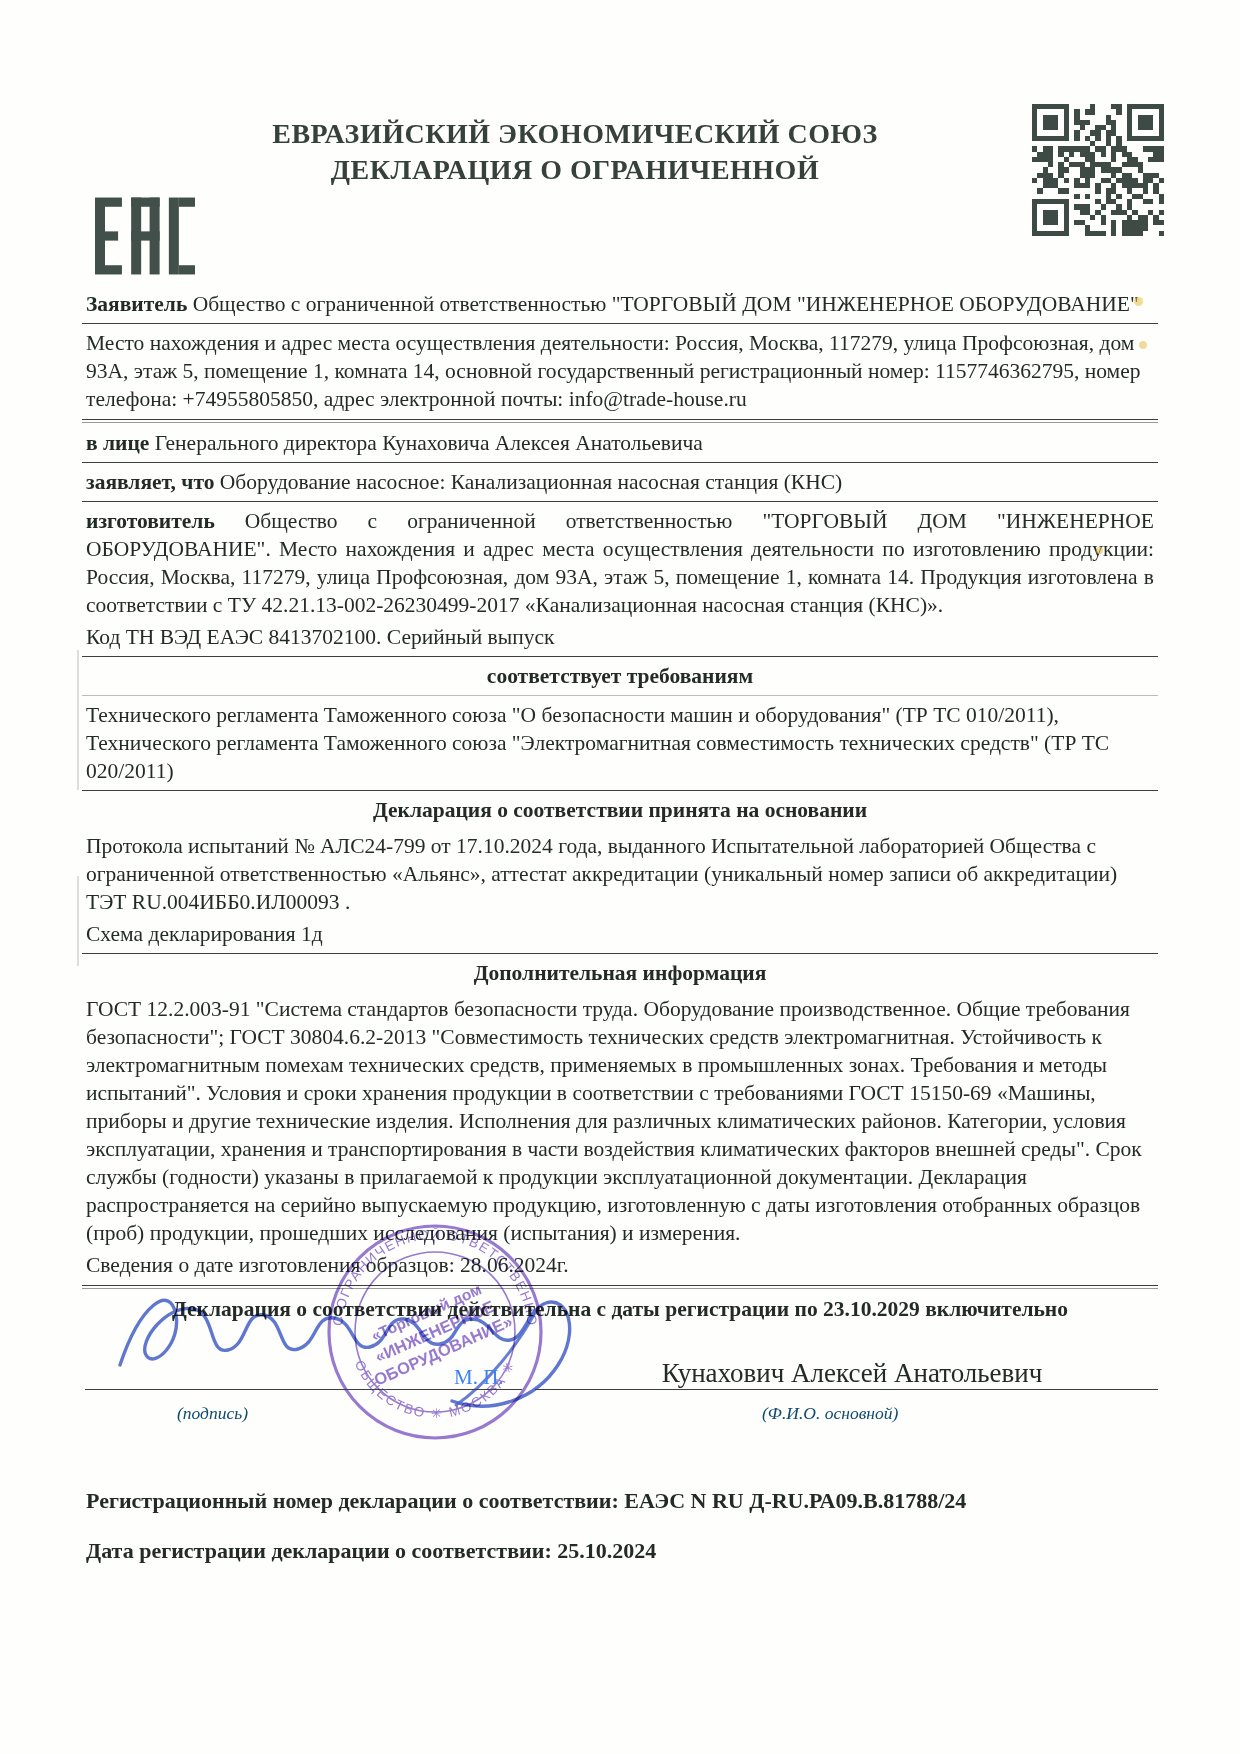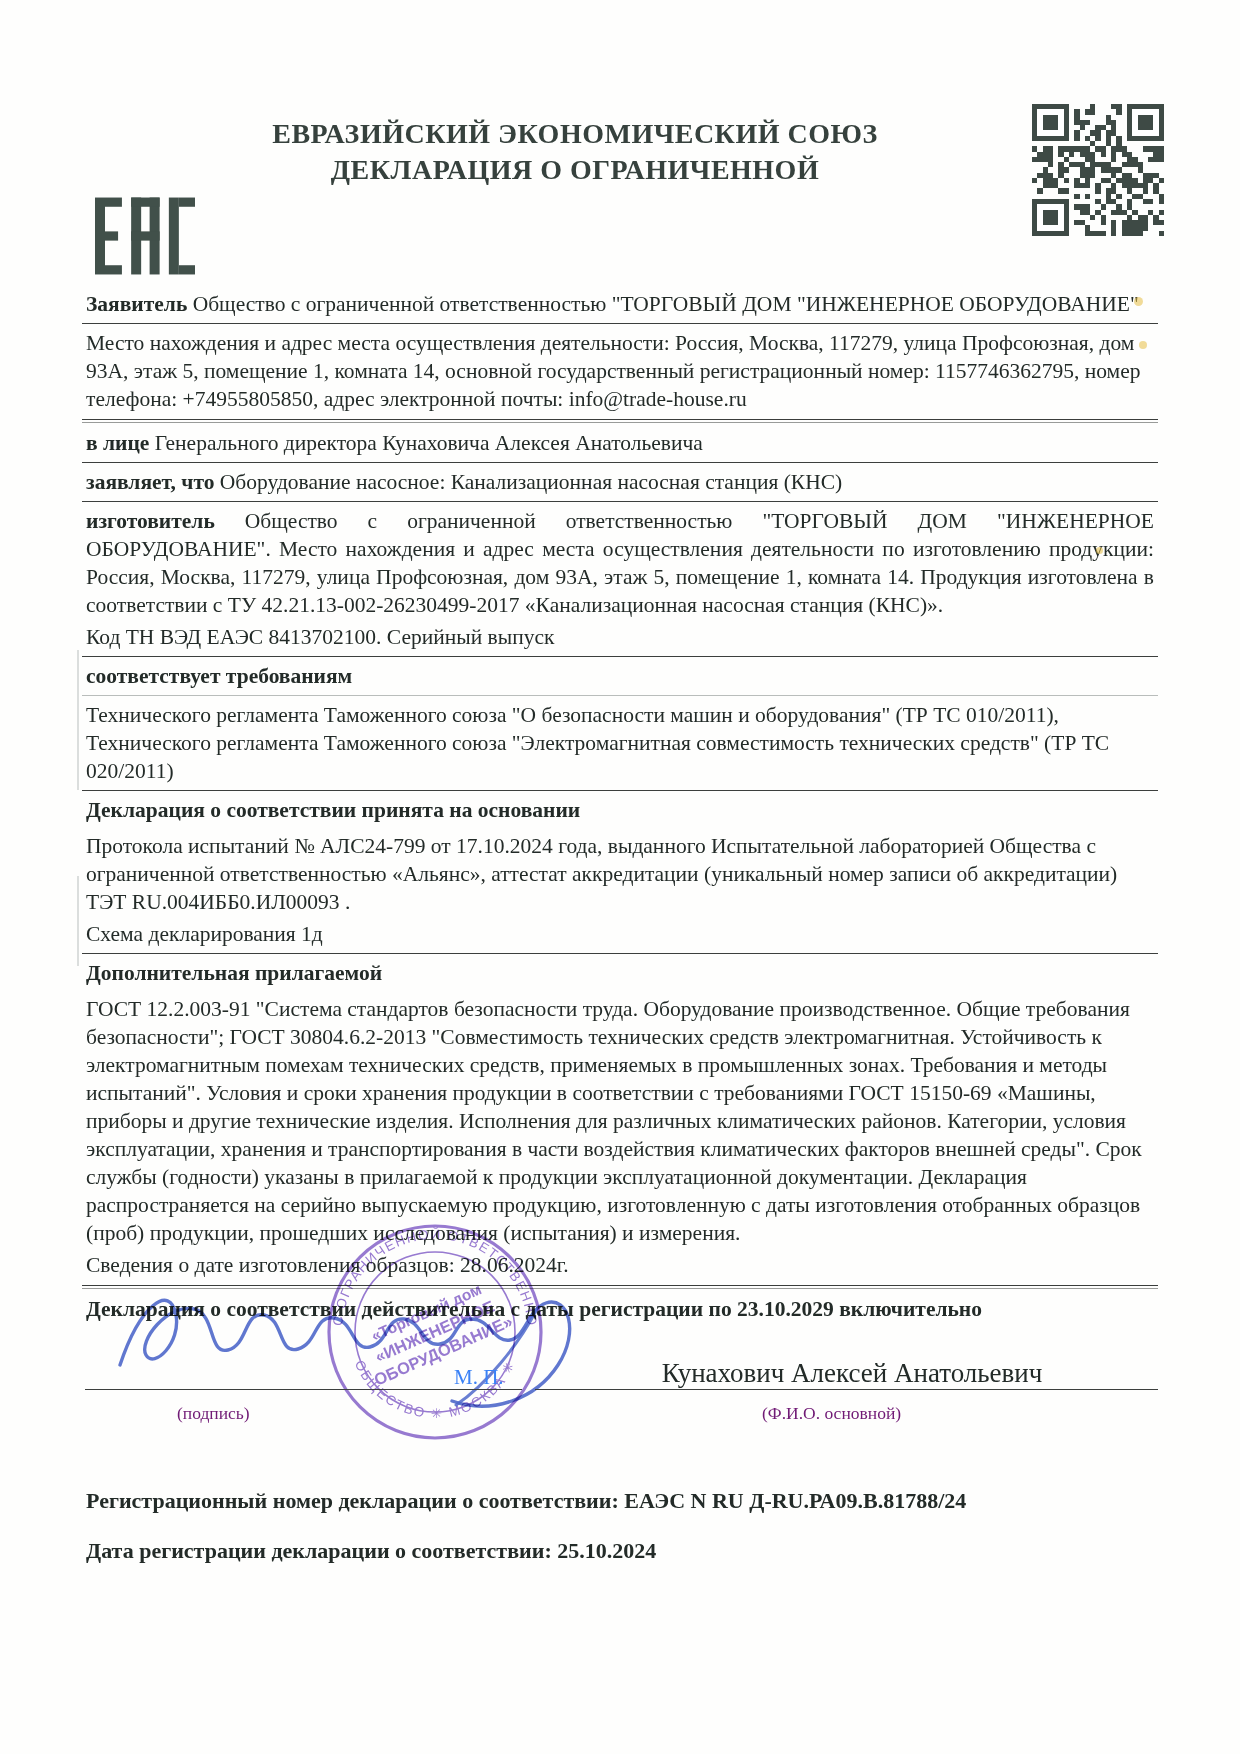--- a/index.html
+++ b/index.html
@@ -33,29 +33,29 @@
   .qr{position:absolute;left:1032px;top:100px;width:132px;height:140px;}
   
   .para{margin:4px;}
   .lead{font-weight:bold;}
   .rule{border:none;border-top:1.6px solid #3c3f3d;margin:5px 0 5px 0;}
   .rule.thick{border-top:1.4px solid #3a3d3b;border-bottom:1.4px solid #55595699;height:2px;margin:6px 0;}
   .rule.faint{border-top:1px solid #b9bdbb;}
   .mt4{margin-top:4px;}
   .mt8{margin-top:8px;}
   .just{text-align:justify;}
-  .bold-line{font-weight:bold;}
+  .bold-line{font-weight:bold;text-align:center;}
   
   .sig-area{
     position:relative;
     height:120px;
     margin-top:14px;
   }
   .sig-line{position:absolute;height:0;border-top:1.5px solid #3c3f3d;}
-  .sig-caption{position:absolute;font-size:17.5px;color:#701a75;}
+  .sig-caption{position:absolute;font-size:17.5px;color:#0c4a6e;font-style:italic;}
   .sig-mp{position:absolute;font-size:21px;color:#3b82f6;}
   .sig-name{position:absolute;font-size:27px;text-align:center;}
   .stamp{position:absolute;left:241px;top:-117px;width:224px;height:224px;opacity:.88;mix-blend-mode:multiply;}
   .signature-svg{position:absolute;left:24px;top:-84px;width:490px;height:170px;mix-blend-mode:multiply;}
   .footer-line{font-weight:bold;font-size:22px;}
   .footer-line.first{margin-top:30px;}
   .footer-line.second{margin-top:22px;}
   
   .edge-mark{position:absolute;width:2px;background:#9aa3a0;opacity:.35;}
   .speck{position:absolute;border-radius:50%;background:#e5bd45;opacity:.55;}
@@ -342,21 +342,21 @@
     <hr class="rule faint">
 
     <p class="para mt4">Технического регламента Таможенного союза "О безопасности машин и оборудования" (ТР ТС 010/2011), Технического регламента Таможенного союза "Электромагнитная совместимость технических средств" (ТР ТС 020/2011)</p>
     <hr class="rule">
 
     <p class="para bold-line">Декларация о соответствии принята на основании</p>
     <p class="para mt8">Протокола испытаний № АЛС24-799 от 17.10.2024 года, выданного Испытательной лабораторией Общества с ограниченной ответственностью «Альянс», аттестат аккредитации (уникальный номер записи об аккредитации)  ТЭТ RU.004ИББ0.ИЛ00093 .</p>
     <p class="para">Схема декларирования 1д</p>
     <hr class="rule">
 
-    <p class="para bold-line">Дополнительная прилагаемой</p>
+    <p class="para bold-line">Дополнительная информация</p>
     <p class="para mt8">ГОСТ 12.2.003-91 "Система стандартов безопасности труда. Оборудование производственное. Общие требования безопасности"; ГОСТ 30804.6.2-2013 "Совместимость технических средств электромагнитная. Устойчивость к электромагнитным помехам технических средств, применяемых в промышленных зонах. Требования и методы испытаний". Условия и сроки хранения продукции в соответствии с требованиями ГОСТ 15150-69 «Машины, приборы и другие технические изделия. Исполнения для различных климатических районов. Категории, условия эксплуатации, хранения и транспортирования в части воздействия климатических факторов внешней среды". Срок службы (годности) указаны в прилагаемой к продукции эксплуатационной документации. Декларация распространяется на серийно выпускаемую продукцию, изготовленную с даты изготовления отобранных образцов (проб) продукции, прошедших исследования (испытания) и измерения.</p>
     <p class="para">Сведения о дате изготовления образцов: 28.06.2024г.</p>
     <hr class="rule thick">
 
     <p class="para bold-line">Декларация о соответствии  действительна с даты регистрации по 23.10.2029 включительно</p>
 
     <div class="sig-area">
 
       <svg class="stamp" viewBox="0 0 224 224">
         <g fill="none" stroke="#8a68cc">

